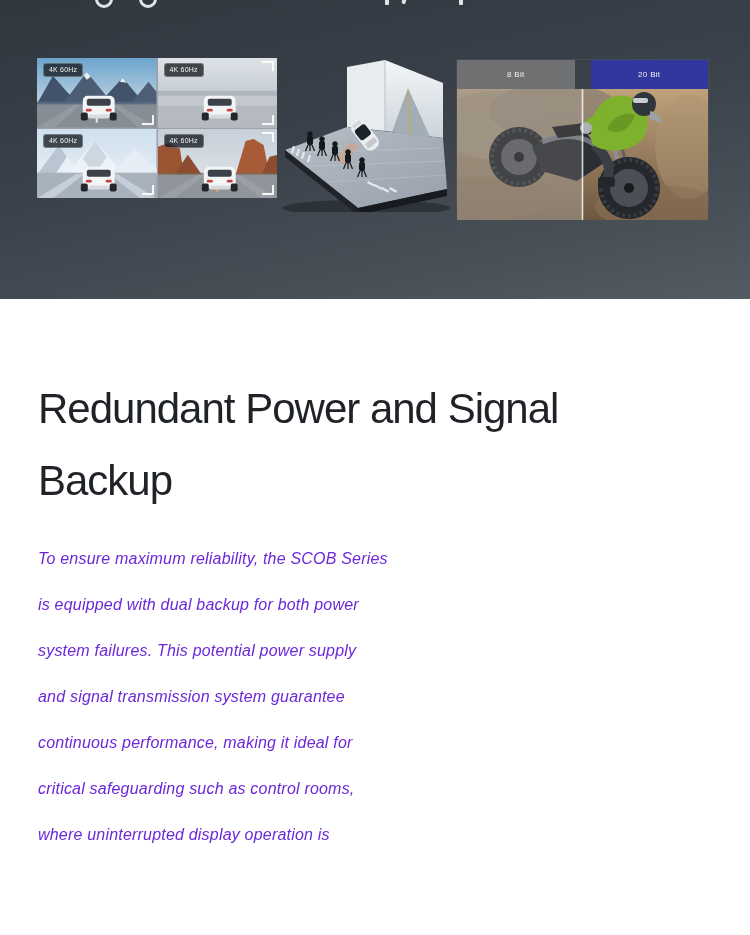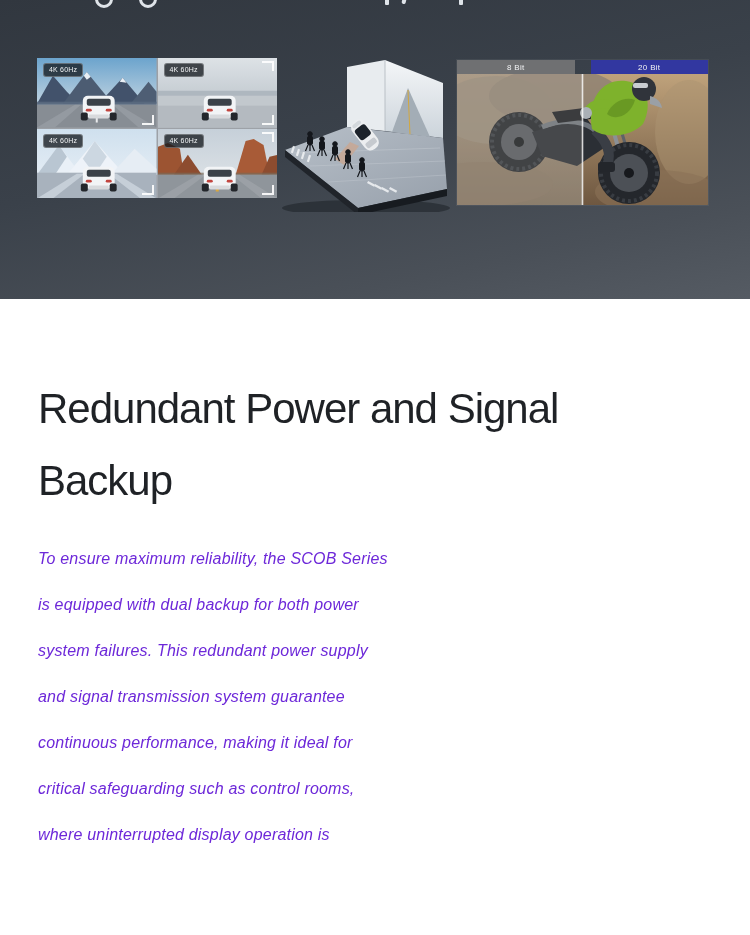--- a/index.html
+++ b/index.html
@@ -38,21 +38,21 @@
   .bk{position:absolute;width:10px;height:8px;opacity:.9;z-index:2;}
   .bk.br{right:3px;bottom:3px;border-right:2px solid #fff;border-bottom:2px solid #fff;}
   .bk.tr{right:3px;top:3px;border-right:2px solid #fff;border-top:2px solid #fff;}
 
   
   .stage{position:absolute;left:280px;top:58px;width:170px;height:154px;}
   .stage svg{display:block;width:100%;height:100%;}
 
   
   .bitcmp{position:absolute;left:457px;top:60px;width:251px;height:145px;box-shadow:0 0 0 1px rgba(255,255,255,.06);}
-  .bitbar{display:flex;height:14px;gap:16px;}
+  .bitbar{display:flex;height:29px;gap:16px;}
   .bitbar .half{flex:1;display:flex;align-items:center;justify-content:center;
     font-size:8px;color:#f1f2f4;letter-spacing:.3px;}
   .photo{position:relative;width:251px;height:131px;}
   .photo svg{display:block;width:100%;height:100%;}
 
   
   .content{position:relative;width:750px;padding:0;}
   .headline{
     margin:74px 0 0 38px;width:660px;
     font-size:42px;line-height:72px;font-weight:400;
@@ -342,19 +342,19 @@
       </svg>
     </div>
   </div>
 </div>
 
 <div class="content">
   <h1 class="headline">Redundant Power and Signal Backup</h1>
   <div class="para">
     <div class="pline">To ensure maximum reliability, the SCOB Series</div>
     <div class="pline">is equipped with dual backup for both power</div>
-    <div class="pline">system failures. This redundant power supply</div>
+    <div class="pline">system failures. This potential power supply</div>
     <div class="pline">and signal transmission system guarantee</div>
     <div class="pline">continuous performance, making it ideal for</div>
     <div class="pline">critical safeguarding such as control rooms,</div>
     <div class="pline">where uninterrupted display operation is</div>
   </div>
 </div>
 
 </body></html>

